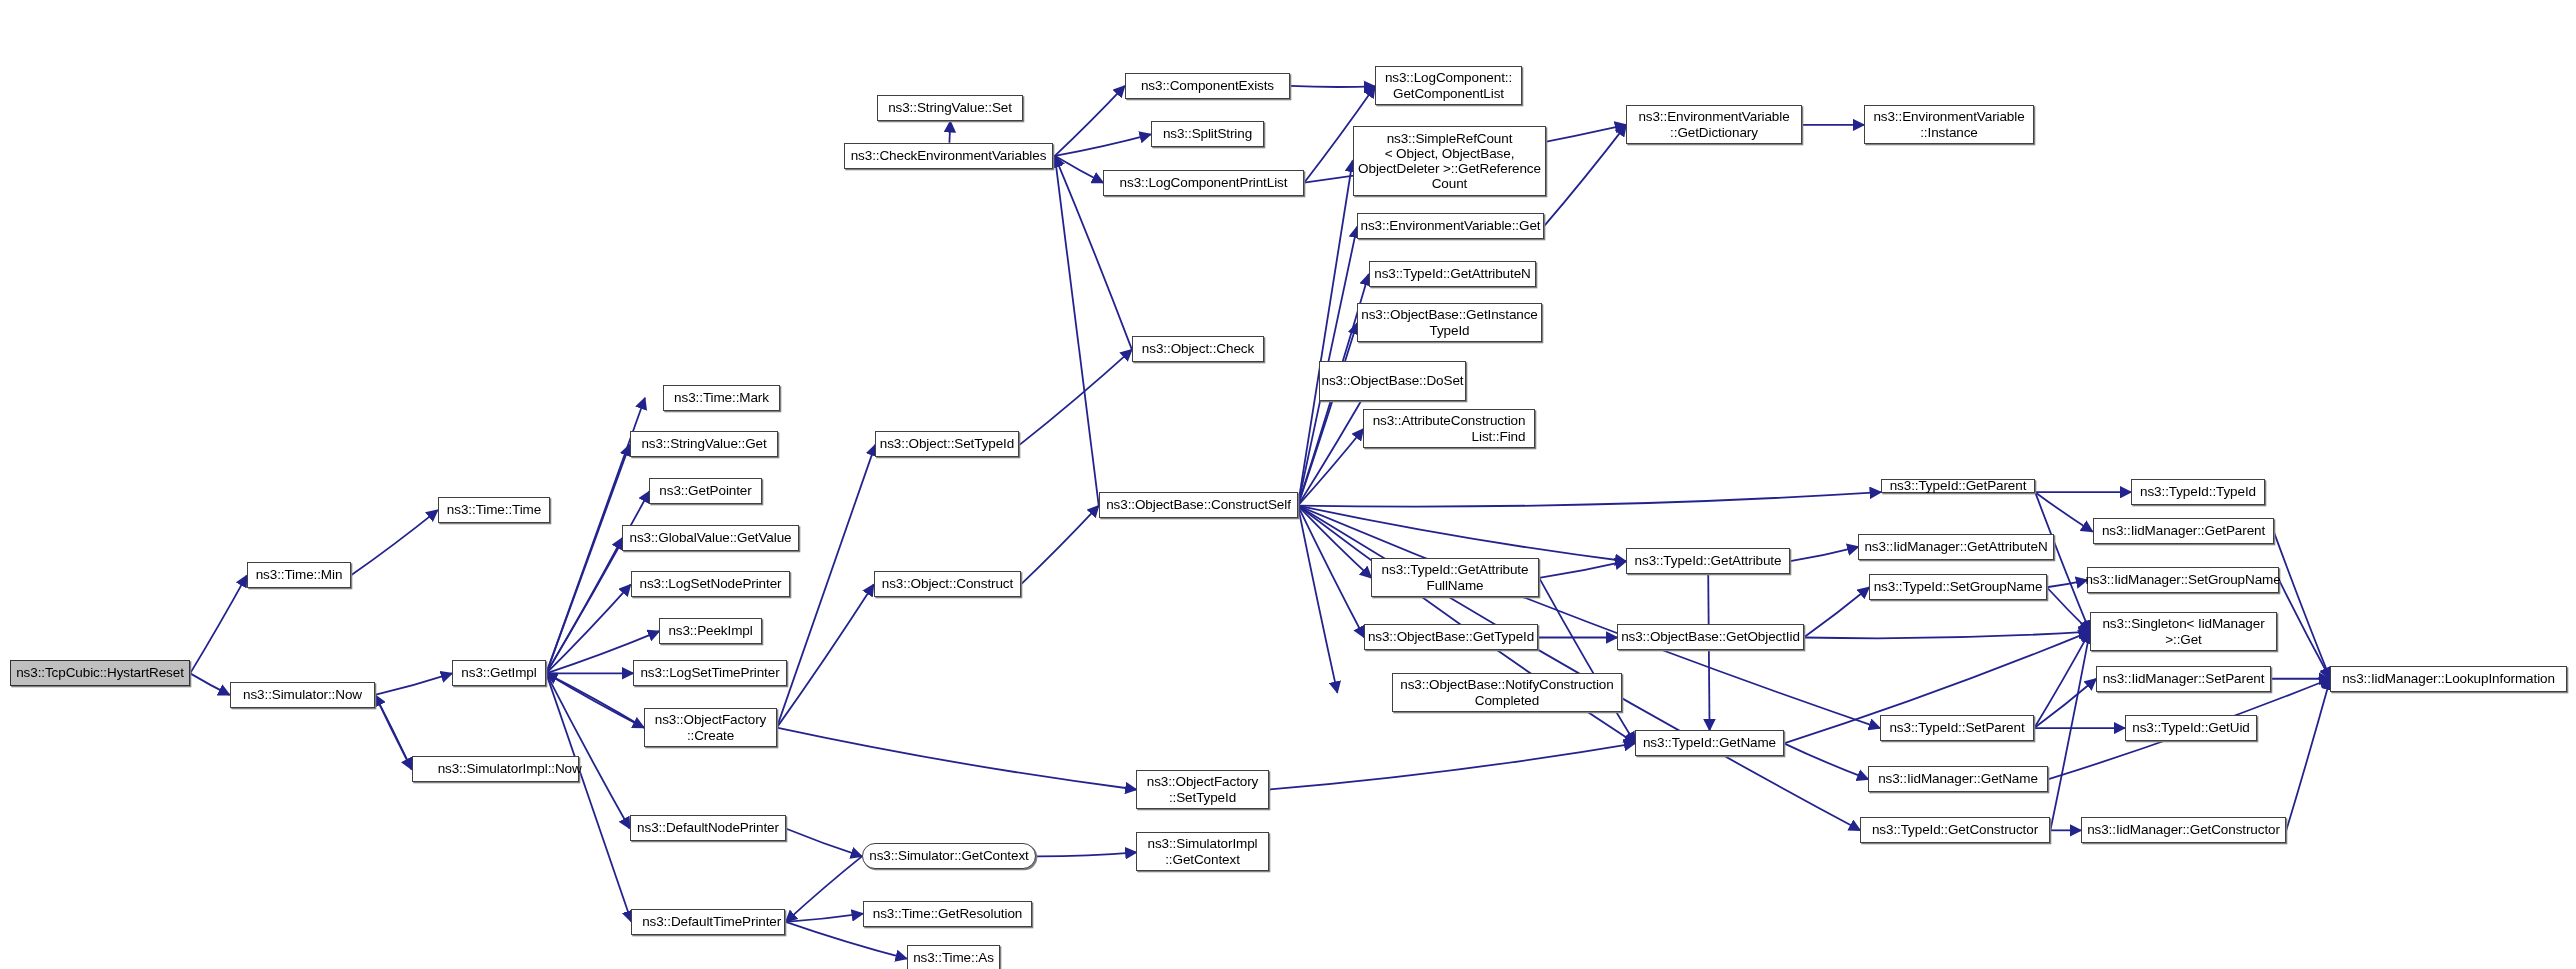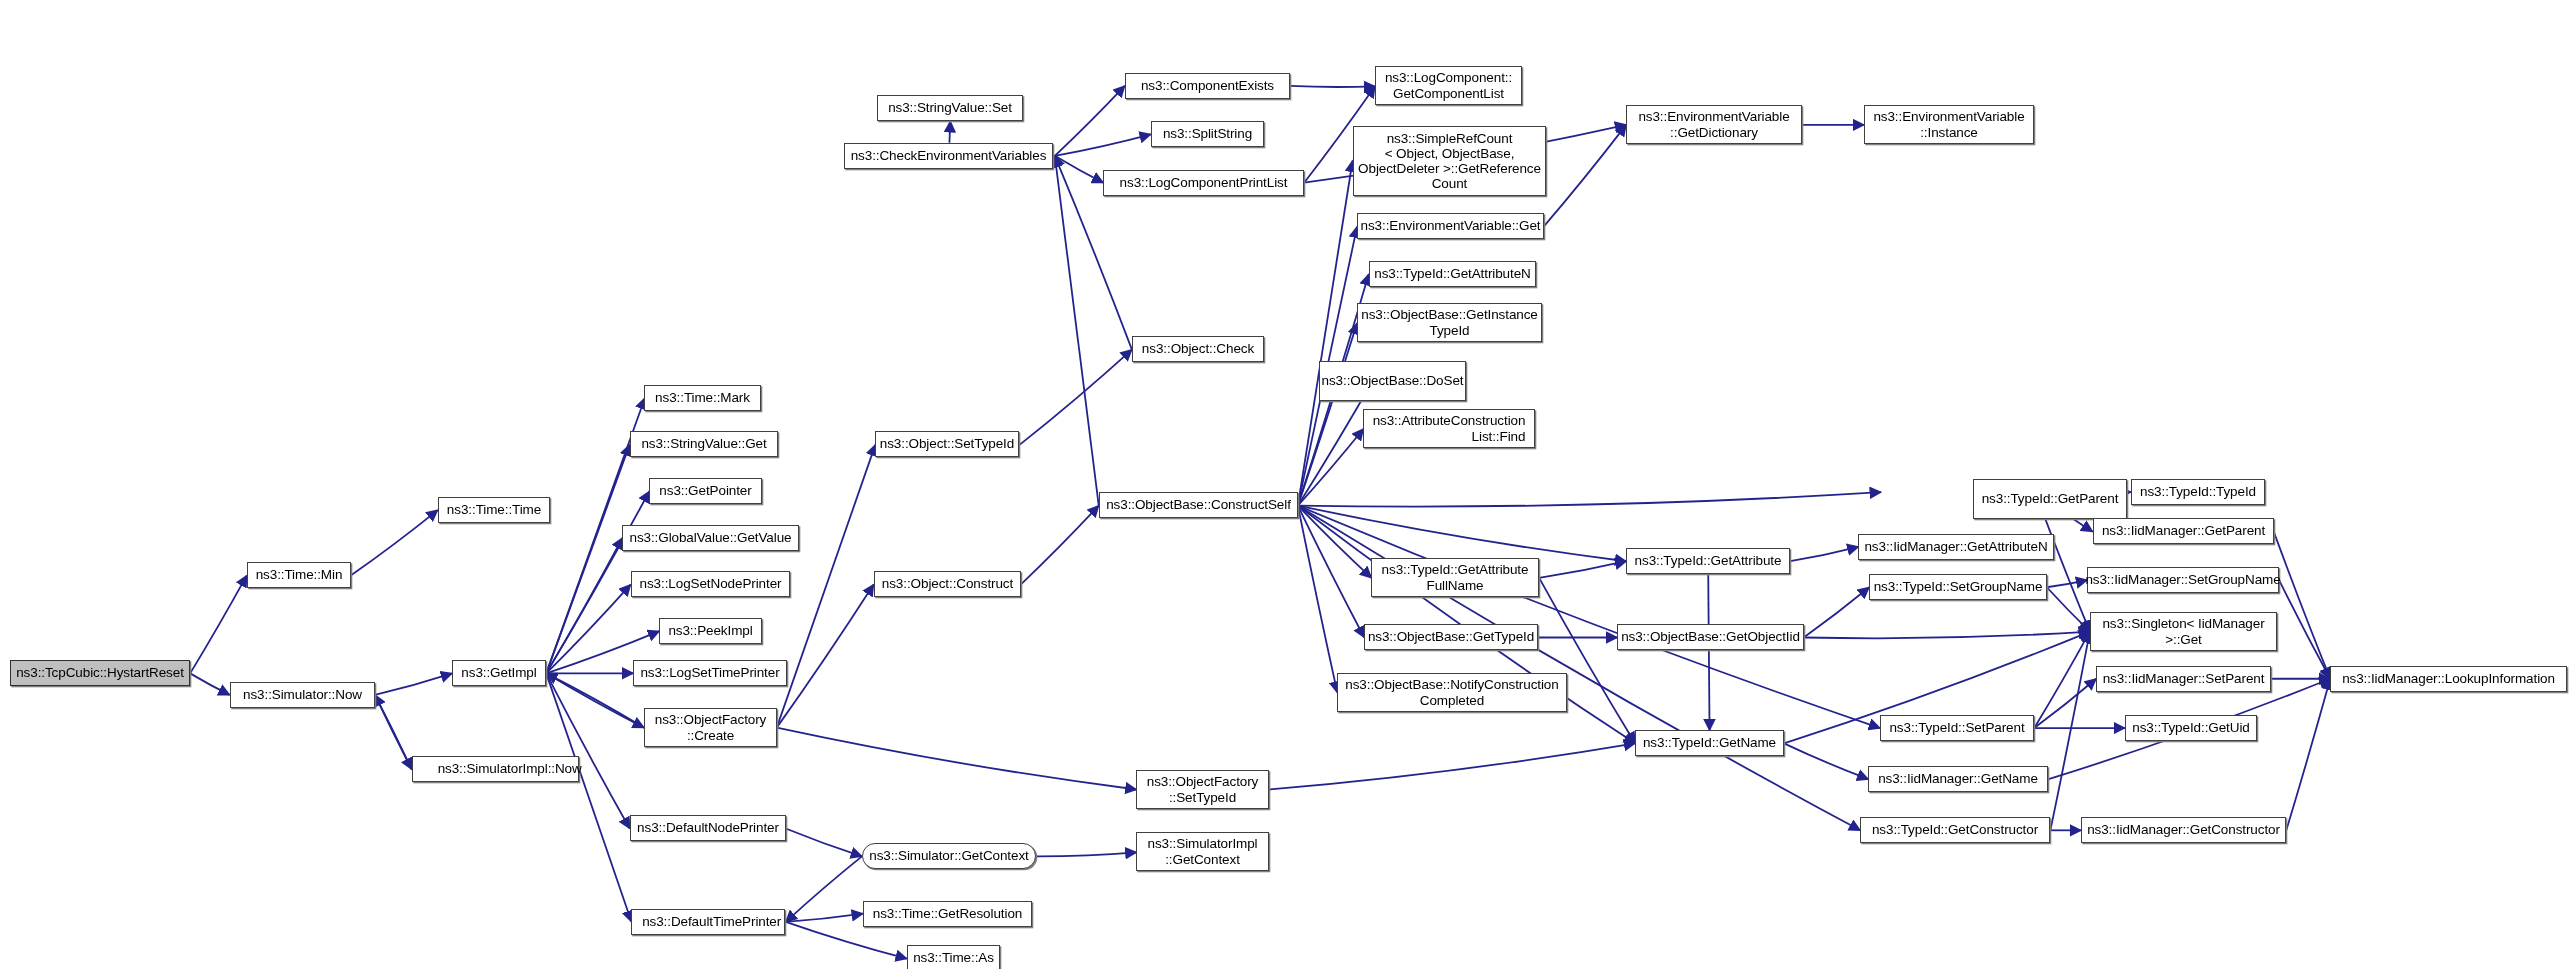--- a/index.html
+++ b/index.html
@@ -117,21 +117,21 @@
         <path d="M 1447 563.5 Q 1760.5 757.1 2074 925.5" marker-end="url(#arrow)"></path>
       </g>
   </svg>
   <div id="nodes">
       <div class="node root" style="left: 10px; top: 660px; width: 180px; height: 26px;">ns3::TcpCubic::HystartReset</div>
       <div class="node" style="left: 230px; top: 682px; width: 145px; height: 26px;">ns3::Simulator::Now</div>
       <div class="node" style="left: 247px; top: 562px; width: 104px; height: 26px;">ns3::Time::Min</div>
       <div class="node" style="left: 438px; top: 497px; width: 112px; height: 26px;">ns3::Time::Time</div>
       <div class="node" style="left: 452px; top: 660px; width: 94px; height: 26px;">ns3::GetImpl</div>
       <div class="node" style="left: 412px; top: 756px; width: 167px; height: 26px; padding-left: 31px;">ns3::SimulatorImpl::Now</div>
-      <div class="node" style="left: 644px; top: 385px; width: 117px; height: 26px;">ns3::Time::Mark</div>
+      <div class="node" style="left: 663px; top: 385px; width: 117px; height: 26px;">ns3::Time::Mark</div>
       <div class="node" style="left: 630px; top: 431px; width: 148px; height: 26px;">ns3::StringValue::Get</div>
       <div class="node" style="left: 649px; top: 478px; width: 113px; height: 26px;">ns3::GetPointer</div>
       <div class="node" style="left: 622px; top: 525px; width: 177px; height: 26px;">ns3::GlobalValue::GetValue</div>
       <div class="node" style="left: 631px; top: 571px; width: 159px; height: 26px;">ns3::LogSetNodePrinter</div>
       <div class="node" style="left: 659px; top: 618px; width: 103px; height: 26px;">ns3::PeekImpl</div>
       <div class="node" style="left: 633px; top: 660px; width: 154px; height: 26px;">ns3::LogSetTimePrinter</div>
       <div class="node" style="left: 644px; top: 708px; width: 133px; height: 39px;">ns3::ObjectFactory
 ::Create</div>
       <div class="node" style="left: 630px; top: 815px; width: 156px; height: 26px;">ns3::DefaultNodePrinter</div>
       <div class="node" style="left: 631px; top: 909px; width: 154px; height: 26px; padding-left: 10px;">ns3::DefaultTimePrinter</div>
@@ -164,31 +164,31 @@
       <div class="node" style="left: 1363px; top: 409px; width: 172px; height: 39px; text-align: right;">ns3::AttributeConstruction
 List::Find</div>
       <div class="node" style="left: 1626px; top: 105px; width: 176px; height: 39px;">ns3::EnvironmentVariable
 ::GetDictionary</div>
       <div class="node" style="left: 1864px; top: 105px; width: 170px; height: 39px;">ns3::EnvironmentVariable
 ::Instance</div>
       <div class="node" style="left: 1099px; top: 492px; width: 199px; height: 26px;">ns3::ObjectBase::ConstructSelf</div>
       <div class="node" style="left: 1371px; top: 558px; width: 168px; height: 39px;">ns3::TypeId::GetAttribute
 FullName</div>
       <div class="node" style="left: 1364px; top: 624px; width: 174px; height: 26px;">ns3::ObjectBase::GetTypeId</div>
-      <div class="node" style="left: 1337px; top: 673px; width: 230px; height: 39px; text-align: center;">ns3::ObjectBase::NotifyConstruction
+      <div class="node" style="left: 1392px; top: 673px; width: 230px; height: 39px; text-align: center;">ns3::ObjectBase::NotifyConstruction
 Completed</div>
       <div class="node" style="left: 1626px; top: 548px; width: 164px; height: 26px;">ns3::TypeId::GetAttribute</div>
       <div class="node" style="left: 1617px; top: 624px; width: 187px; height: 26px;">ns3::ObjectBase::GetObjectIid</div>
       <div class="node" style="left: 1635px; top: 730px; width: 149px; height: 26px;">ns3::TypeId::GetName</div>
       <div class="node" style="left: 1858px; top: 534px; width: 196px; height: 26px;">ns3::IidManager::GetAttributeN</div>
       <div class="node" style="left: 1869px; top: 574px; width: 178px; height: 26px;">ns3::TypeId::SetGroupName</div>
       <div class="node" style="left: 1880px; top: 715px; width: 154px; height: 26px;">ns3::TypeId::SetParent</div>
       <div class="node" style="left: 1868px; top: 766px; width: 180px; height: 26px;">ns3::IidManager::GetName</div>
       <div class="node" style="left: 1860px; top: 817px; width: 190px; height: 26px;">ns3::TypeId::GetConstructor</div>
-      <div class="node" style="left: 1973px; top: 479px; width: 154px; height: 40px;">ns3::TypeId::GetParent</div>
+      <div class="node" style="left: 1881px; top: 479px; width: 154px; height: 14px;">ns3::TypeId::GetParent</div>
       <div class="node" style="left: 2131px; top: 479px; width: 134px; height: 26px;">ns3::TypeId::TypeId</div>
       <div class="node" style="left: 2093px; top: 518px; width: 181px; height: 26px;">ns3::IidManager::GetParent</div>
       <div class="node" style="left: 2087px; top: 567px; width: 192px; height: 26px;">ns3::IidManager::SetGroupName</div>
       <div class="node" style="left: 2090px; top: 612px; width: 187px; height: 39px;">ns3::Singleton&lt; IidManager
 &gt;::Get</div>
       <div class="node" style="left: 2096px; top: 666px; width: 175px; height: 26px;">ns3::IidManager::SetParent</div>
       <div class="node" style="left: 2125px; top: 715px; width: 132px; height: 26px;">ns3::TypeId::GetUid</div>
       <div class="node" style="left: 2081px; top: 817px; width: 205px; height: 26px;">ns3::IidManager::GetConstructor</div>
       <div class="node" style="left: 2330px; top: 666px; width: 237px; height: 26px;">ns3::IidManager::LookupInformation</div>
     </div>

